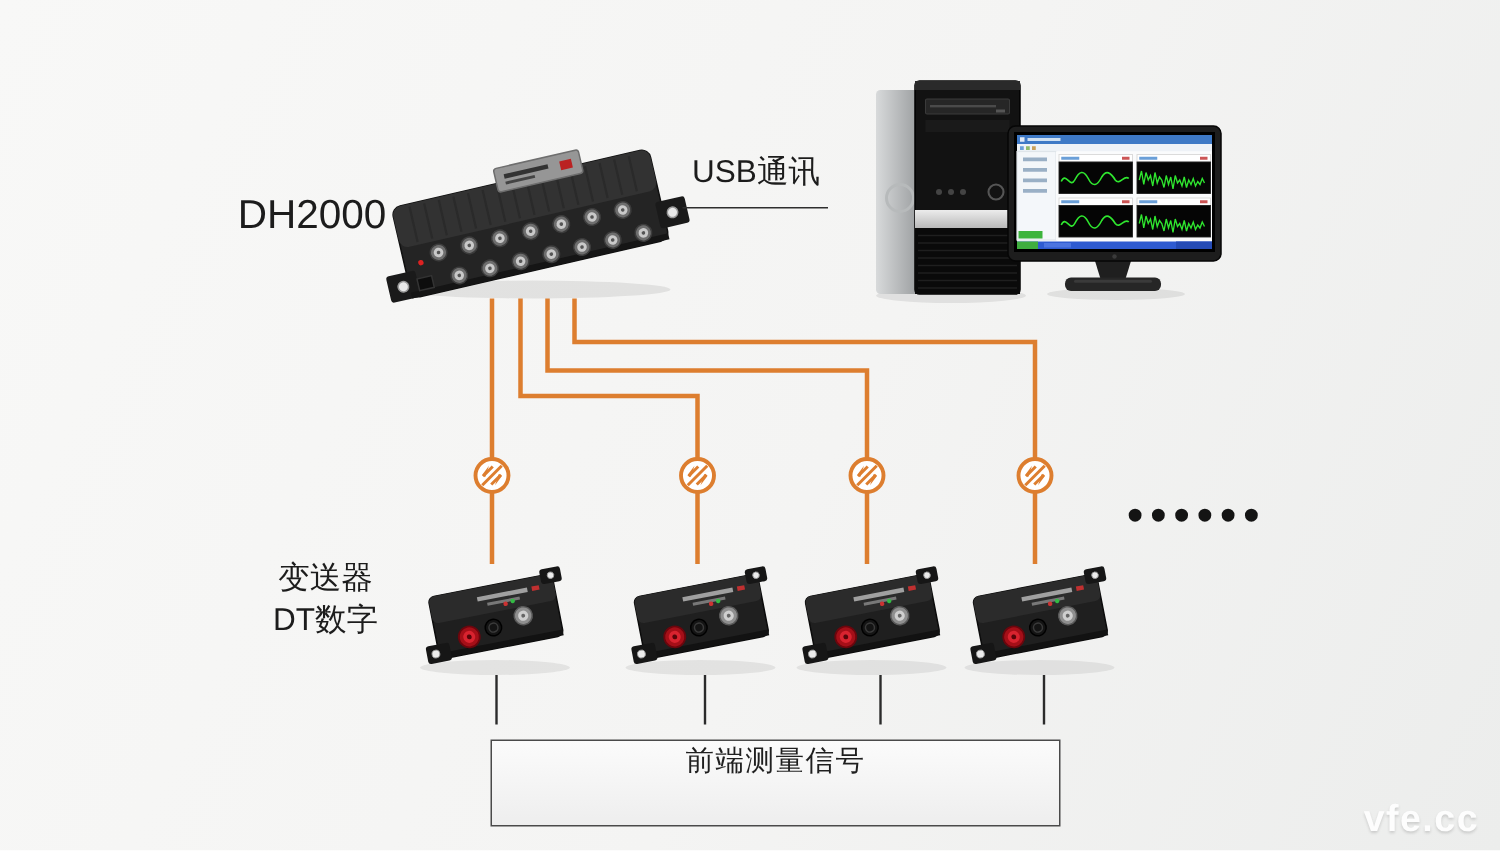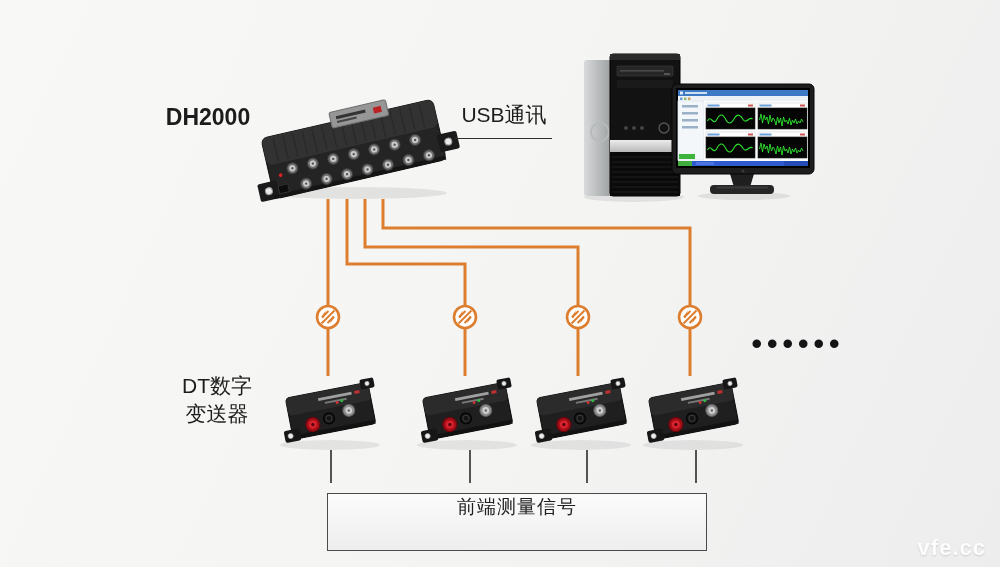--- a/index.html
+++ b/index.html
@@ -3,36 +3,36 @@
 <meta charset="utf-8">
 <style>
   html,body{margin:0;padding:0;}
   .canvas{
     position:relative;width:1000px;height:567px;overflow:hidden;
     background:linear-gradient(115deg,#f8f8f7 0%,#f4f4f3 55%,#ecedec 100%);
     font-family:"Liberation Sans","DejaVu Sans",sans-serif;
   }
   .overlay{position:absolute;left:0;top:0;}
   .label{position:absolute;color:#1c1c1c;text-align:center;line-height:1.32;}
-  .host-label{left:152px;top:102px;width:112px;font-size:23px;font-weight:bold;}
+  .host-label{left:152px;top:126px;width:112px;font-size:27px;}
   .usb-label{left:452px;top:101px;width:104px;font-size:21px;}
   .usb-line{position:absolute;left:455px;top:138px;width:97px;height:0;border-top:1.6px solid #2e2e2e;}
   .dt-label{left:164px;top:372px;width:106px;font-size:21px;}
   .signal-box{
     position:absolute;left:327px;top:493px;width:378px;height:56px;
     border:1.6px solid #4a4a4a;background:linear-gradient(#fbfbfb,#eeeeee);
     display:flex;justify-content:center;
     font-size:19px;color:#1f1f1f;letter-spacing:1px;
   }
   .dots{
     position:absolute;left:748px;top:327px;width:100px;text-align:center;
     font-size:30px;letter-spacing:5px;color:#141414;font-weight:bold;
   }
   .watermark{
-    position:absolute;right:14px;bottom:6px;font-size:22px;font-weight:700;
+    position:absolute;right:14px;bottom:6px;font-size:25px;font-weight:700;
     color:#ffffff;opacity:.92;text-shadow:0 1px 2px rgba(130,130,130,.35);
     letter-spacing:1px;
     text-align:center;
   }
 </style>
 </head>
 <body>
 
 <div class="canvas">
 
@@ -281,22 +281,22 @@
   </svg>
 
   <div class="label host-label">
     <div>DH2000</div>
   </div>
 
   <div class="label usb-label">USB通讯</div>
   <div class="usb-line"></div>
 
   <div class="label dt-label">
+    <div>变送器</div>
     <div>DT数字</div>
-    <div>变送器</div>
   </div>
 
   <div class="dots">••••••</div>
 
   <div class="signal-box">
     <span>前端测量信号</span>
   </div>
 
   <div class="watermark">vfe.cc</div>
 </div>

